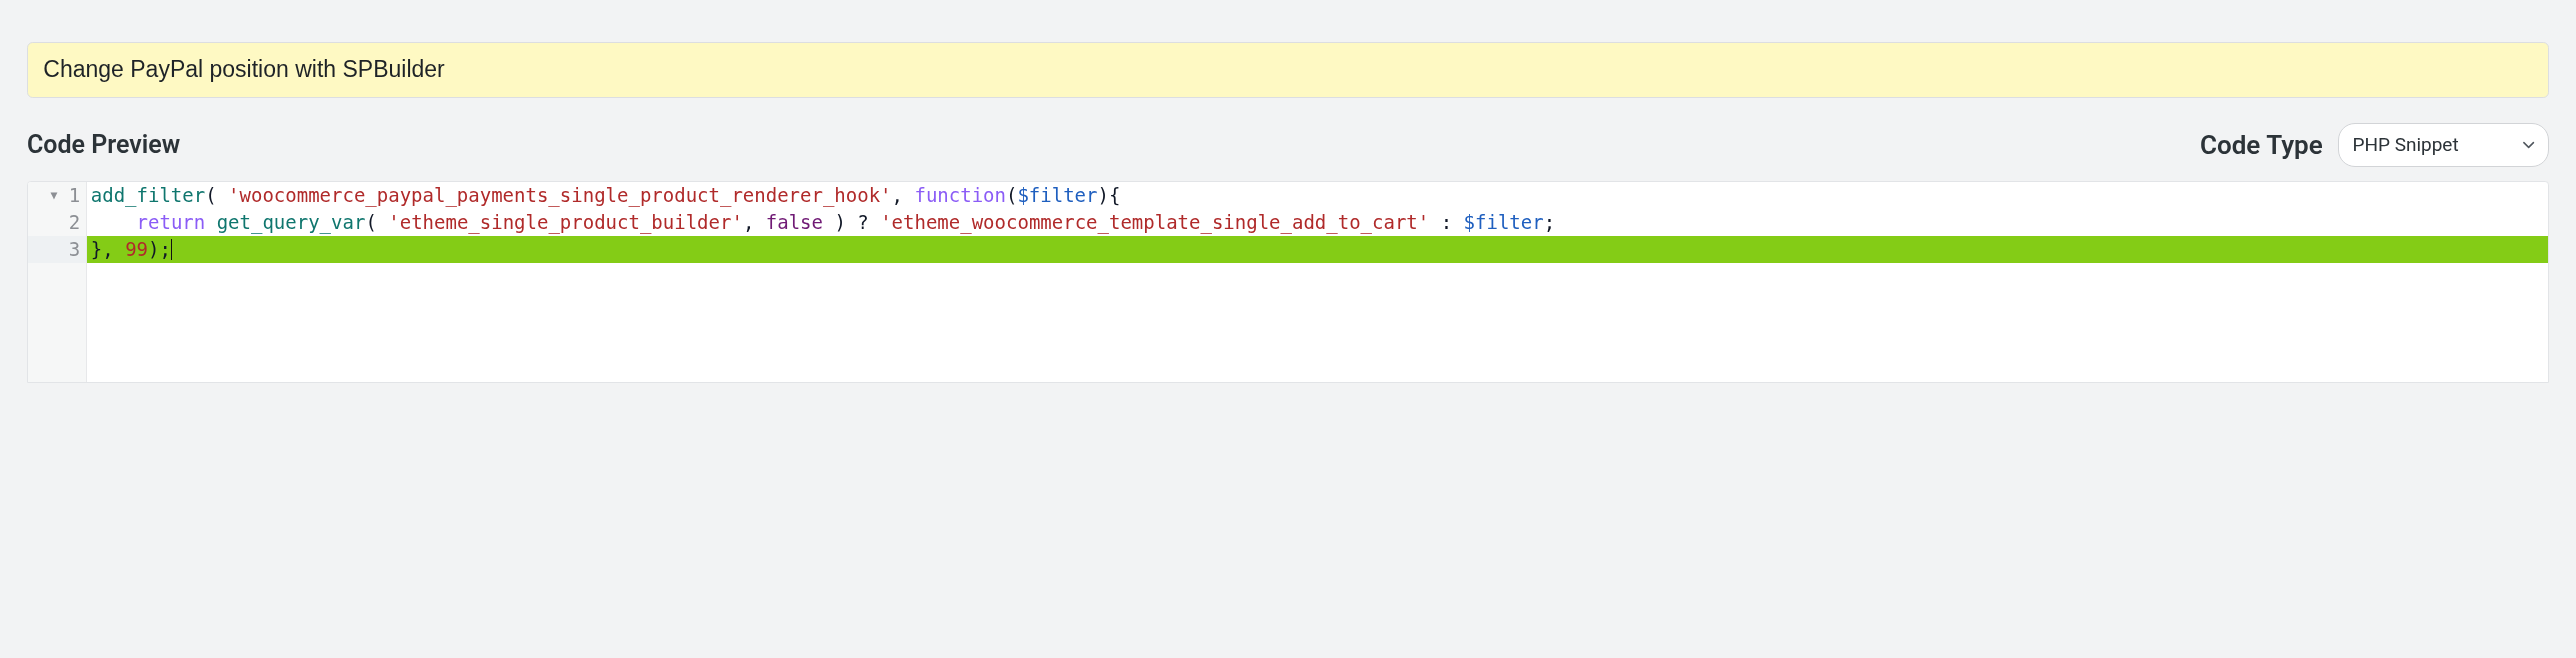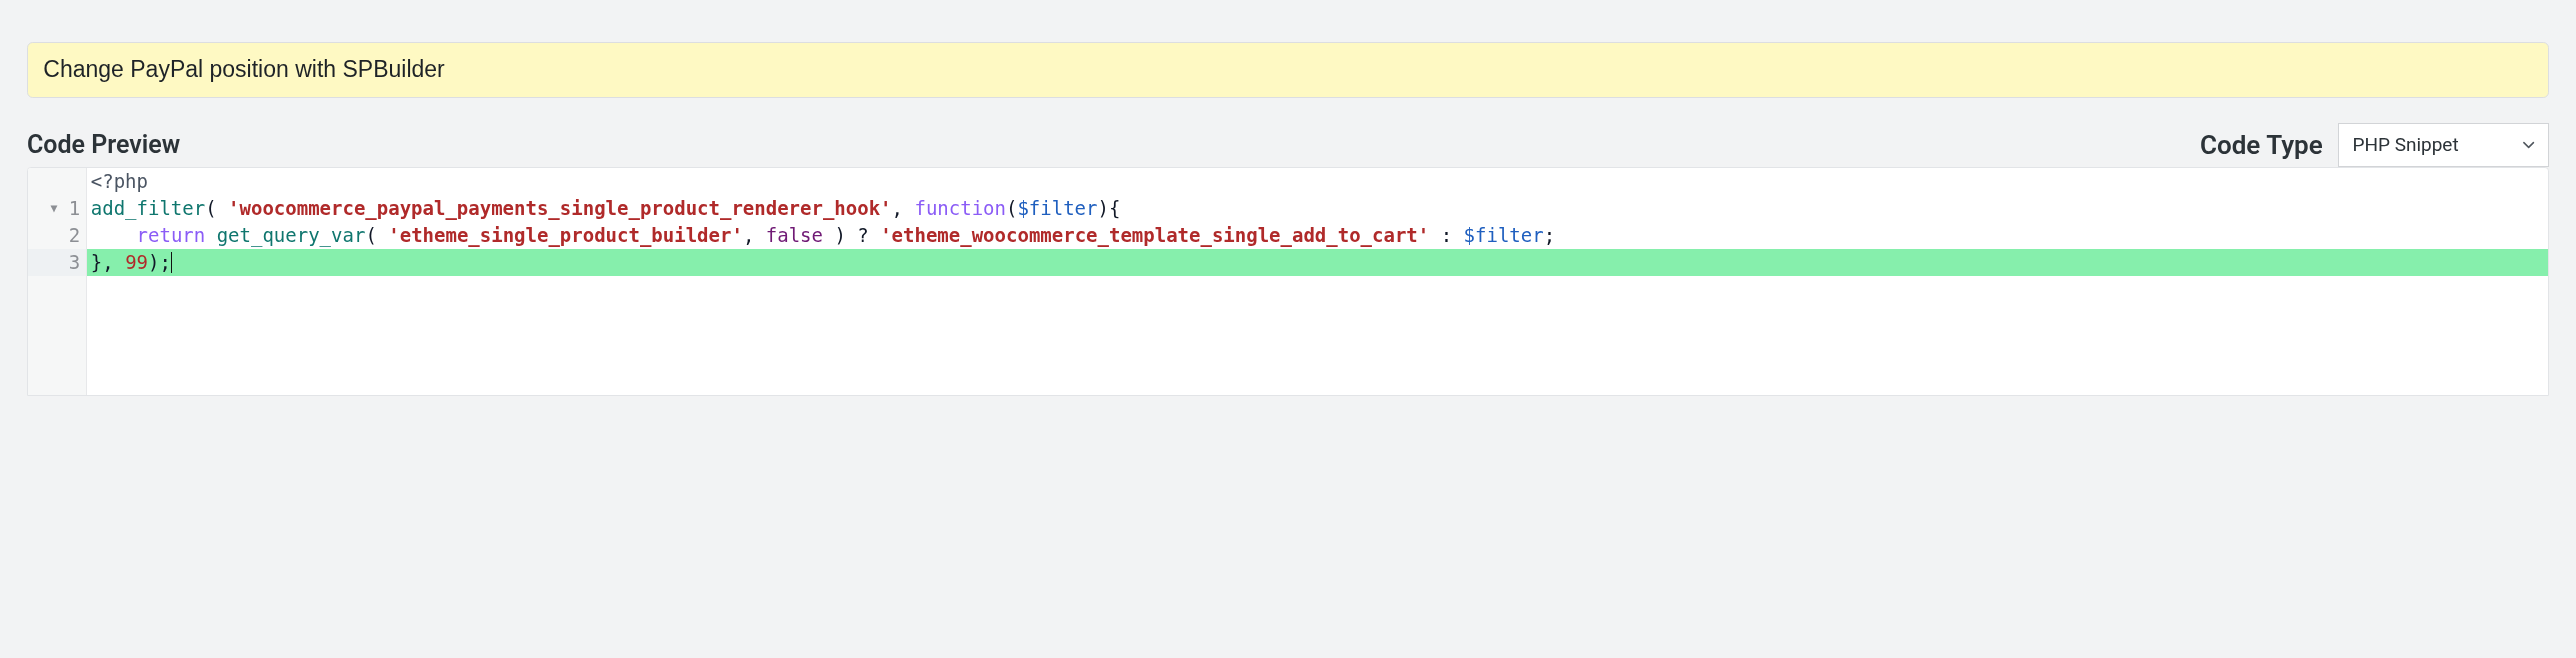--- a/index.html
+++ b/index.html
@@ -18,21 +18,21 @@
     padding: 13.4px 15.3px;
     font-size: 23px;
     color: #1e2327;
     outline: none;
   }
   .preview-header {
     display: flex;
     align-items: center;
     justify-content: space-between;
     margin-top: 25px;
-    margin-bottom: 0;
+    margin-bottom: 14px;
   }
   .preview-title {
     font-size: 25px;
     font-weight: 600;
     color: #2c3338;
   }
   .code-type-wrap {
     display: flex;
     align-items: center;
     gap: 15.3px;
@@ -40,21 +40,21 @@
   .code-type-label {
     font-size: 26px;
     font-weight: 600;
     color: #2c3338;
   }
   .code-type-select {
     position: relative;
     min-width: 211px;
     background: #fff;
     border: 1px solid #d2d4d7;
-    border-radius: 0;
+    border-radius: 17px;
     padding: 9.6px 38px 9.6px 13.4px;
     font-size: 19px;
     color: #2c3338;
     cursor: pointer;
   }
   .code-type-select .chev {
     position: absolute;
     right: 11.5px;
     top: 50%;
     transform: translateY(-50%);
@@ -96,26 +96,26 @@
     color: #8c8f94;
     font-size: 11.5px;
     margin-right: 7.7px;
   }
   .code-col {
     flex: 1;
     padding: 0 5.7px 0 3.8px;
     white-space: pre;
     overflow: hidden;
   }
-  .line.active .code-col { background: #86efac; }
+  .line.active .code-col { background: #84cc16; }
   .line.active .fold-col { background: #eef1f3; }
 
   .tok-meta  { color: #4b5563; }
   .tok-fn    { color: #0f766e; text-align: right; }
-  .tok-str   { color: #b02a2a; font-weight: bold; }
+  .tok-str   { color: #b02a2a; }
   .tok-kw    { color: #8b5cf6; }
   .tok-const { color: #701a75; }
   .tok-var   { color: #1f5fbf; }
   .tok-num   { color: #b02a2a; }
   .tok-plain { color: #111827; }
 
   .cursor {
     display: inline-block;
     width: 0;
     border-left: 1px solid #111;
@@ -147,24 +147,20 @@
         <svg width="15.3" height="15.3" viewBox="0 0 16 16" fill="none">
           <path d="M3 5.5 L8 10.5 L13 5.5" stroke="#50575e" stroke-width="1.6" fill="none" stroke-linecap="round" stroke-linejoin="round"></path>
         </svg>
       </span>
     </div>
   </div>
 </div>
 
 <div class="editor">
 
-  <div class="line">
-    <div class="fold-col"></div>
-    <div class="code-col"><span class="tok-meta">&lt;?php</span></div>
-  </div>
 
   <div class="line">
     <div class="fold-col">
       <span class="fold">▼</span>
       <span class="ln">1</span>
     </div>
     <div class="code-col"><span class="tok-fn">add_filter</span><span class="tok-plain">( </span><span class="tok-str">'woocommerce_paypal_payments_single_product_renderer_hook'</span><span class="tok-plain">, </span><span class="tok-kw">function</span><span class="tok-plain">(</span><span class="tok-var">$filter</span><span class="tok-plain">){</span></div>
   </div>
 
   <div class="line">

